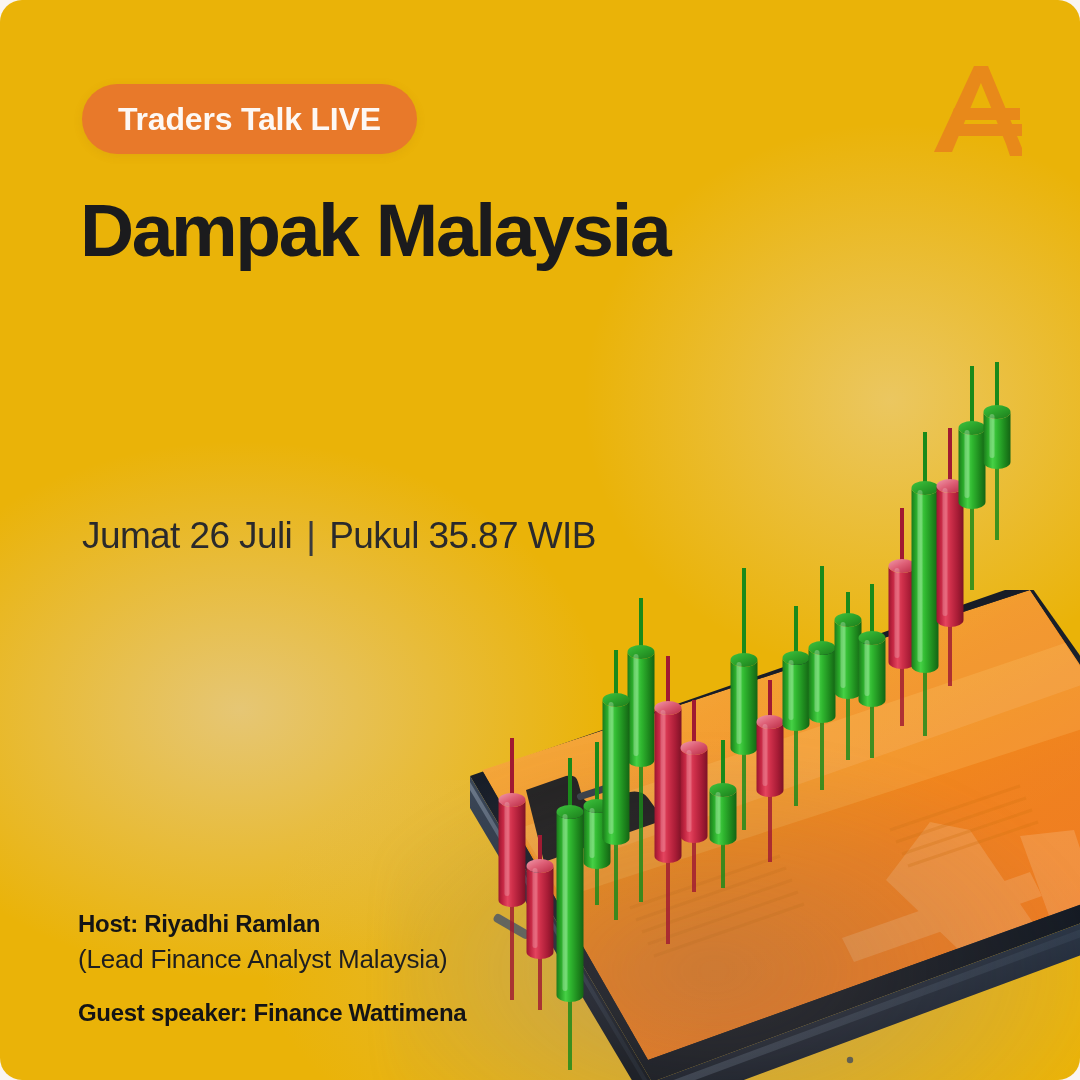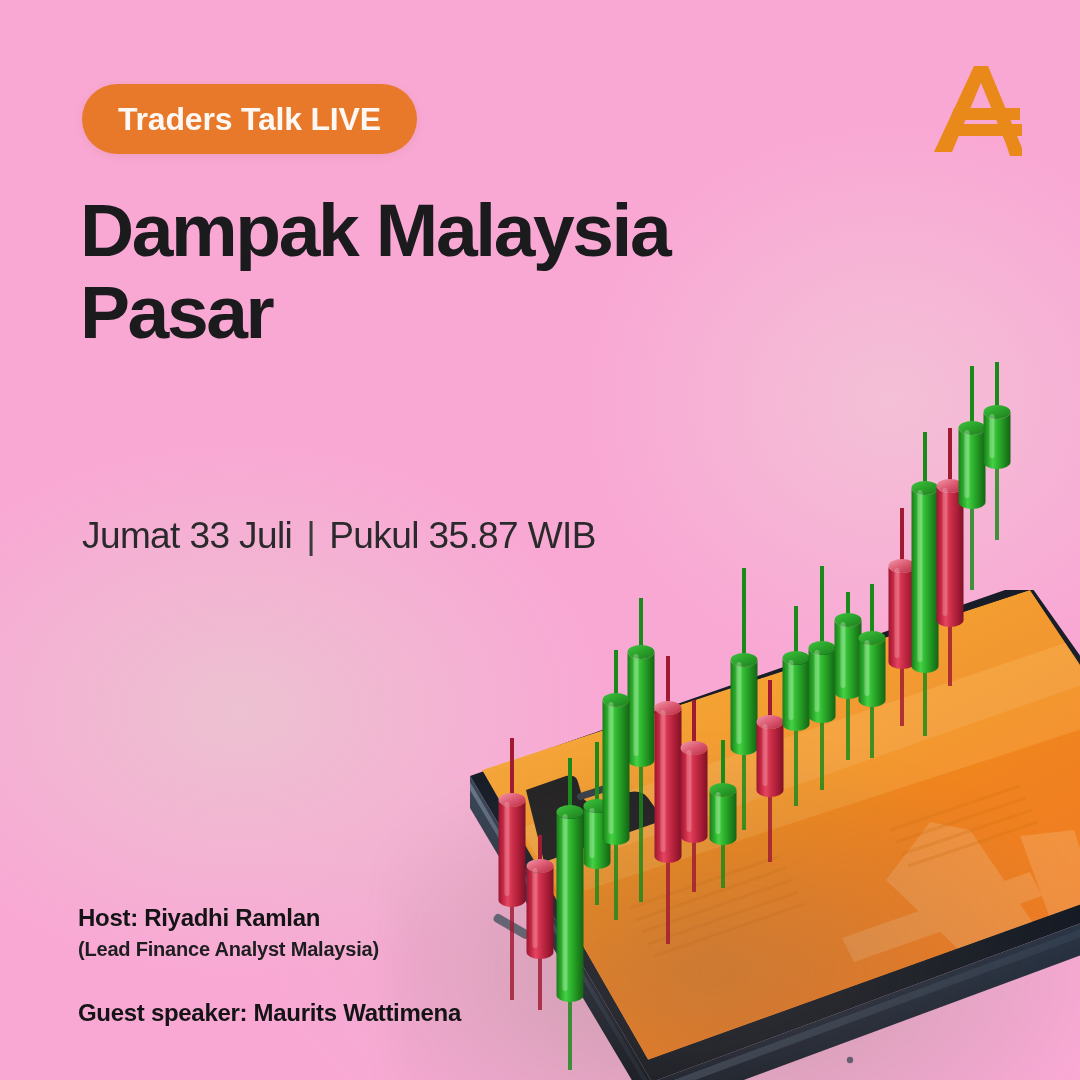--- a/index.html
+++ b/index.html
@@ -8,22 +8,23 @@
   body {
     font-family:"Liberation Sans", sans-serif;
     background:#FAF5F2;
     overflow:hidden;
     position:relative;
   }
   #poster {
     position:relative;
     width:1080px;
     height:1080px;
-    background:#f9a8d4;
+    background:#eab308;
     overflow:hidden;
+    border-radius:22px;
   }
 
   
   .bg-glow-a {
     position:absolute; left:-140px; top:430px;
     width:760px; height:560px;
     background:radial-gradient(ellipse at 50% 50%, rgba(226,214,206,.55) 0%, rgba(250,245,242,0) 68%);
     pointer-events:none;
   }
   .bg-glow-b {
@@ -96,34 +97,34 @@
     margin:0 14px;
     color:#3B3B3D;
     font-weight:300;
   }
 
   
   .speakers {
     position:absolute; left:78px; bottom:52px;
     z-index:35;
   }
-  .spk-block { margin-bottom:34px; }
+  .spk-block { margin-bottom:20px; }
   .spk-block:last-child { margin-bottom:0; }
   .spk-name {
     color:#141416;
     font-size:24px;
     font-weight:bold;
     letter-spacing:-.3px;
     line-height:1.3;
     white-space:nowrap;
   }
   .spk-role {
     color:#1E1E20;
-    font-size:20px;
-    font-weight:700;
+    font-size:26px;
+    font-weight:400;
     letter-spacing:-.2px;
     line-height:1.35;
     margin-top:3px;
     white-space:nowrap;
   }
 
   
   .phone-stage {
     position:absolute;
     left:330px; top:590px;
@@ -514,32 +515,31 @@
       </g>
     </svg>
   </div>
 
   <div class="badge">
     <span class="badge-label">Traders Talk LIVE</span>
   </div>
 
   <div class="headline">
     <div class="headline-line">Dampak Malaysia</div>
-    <div class="headline-line">Pasar</div>
   </div>
 
   <div class="datetime">
-    <span>Jumat 33 Juli</span>
+    <span>Jumat 26 Juli</span>
     <span class="sep">|</span>
     <span>Pukul 35.87 WIB</span>
   </div>
 
   <div class="speakers">
     <div class="spk-block">
       <div class="spk-name">Host: Riyadhi Ramlan</div>
       <div class="spk-role">(Lead Finance Analyst Malaysia)</div>
     </div>
     <div class="spk-block">
-      <div class="spk-name">Guest speaker: Maurits Wattimena</div>
+      <div class="spk-name">Guest speaker: Finance Wattimena</div>
     </div>
   </div>
 
 </div>
 
 </body></html>

